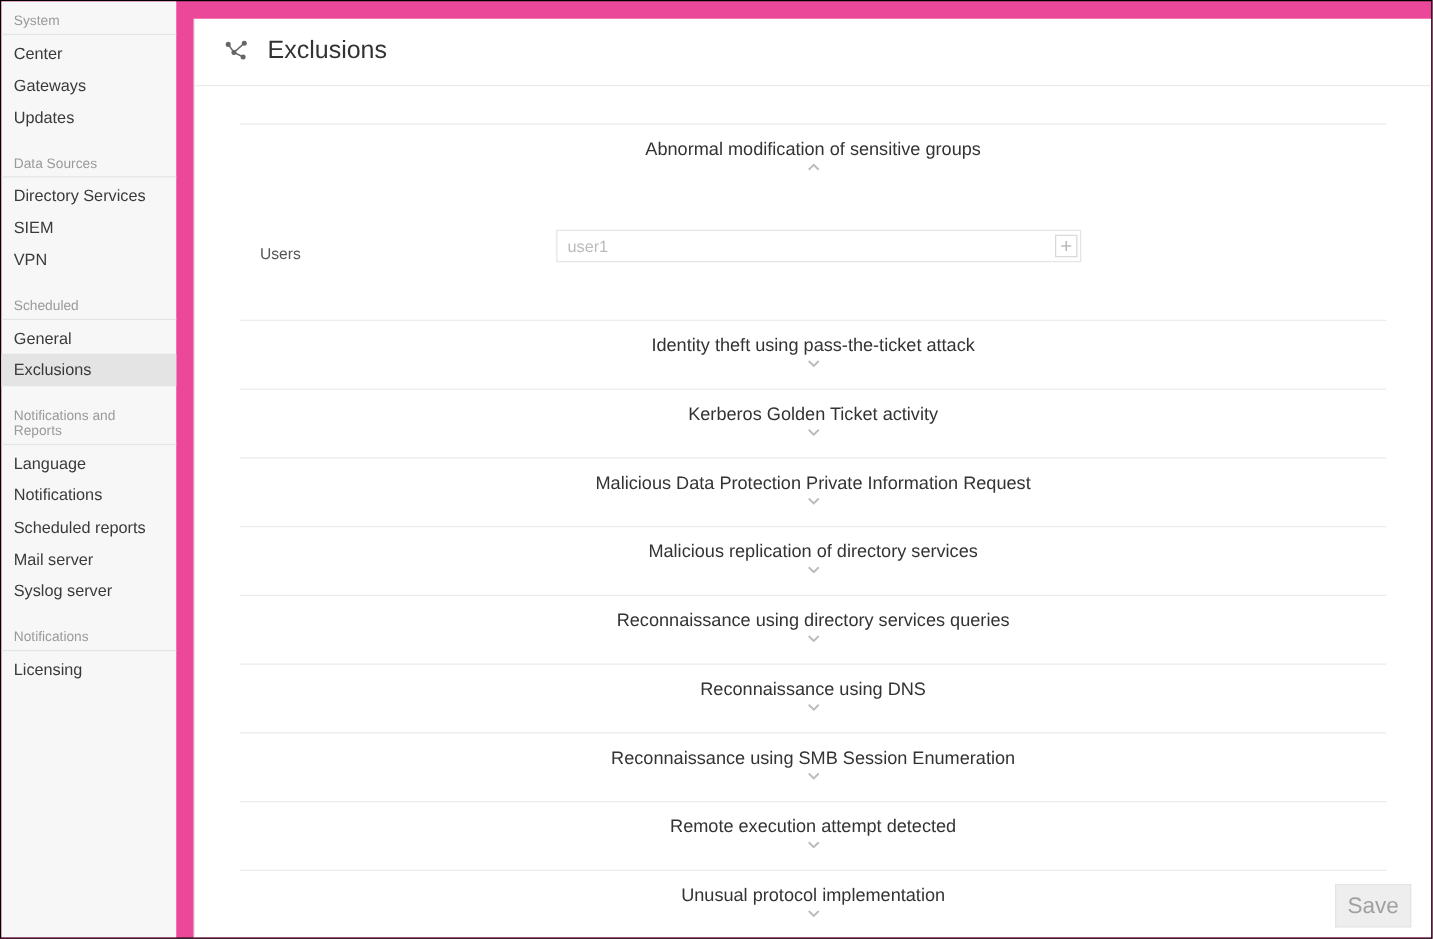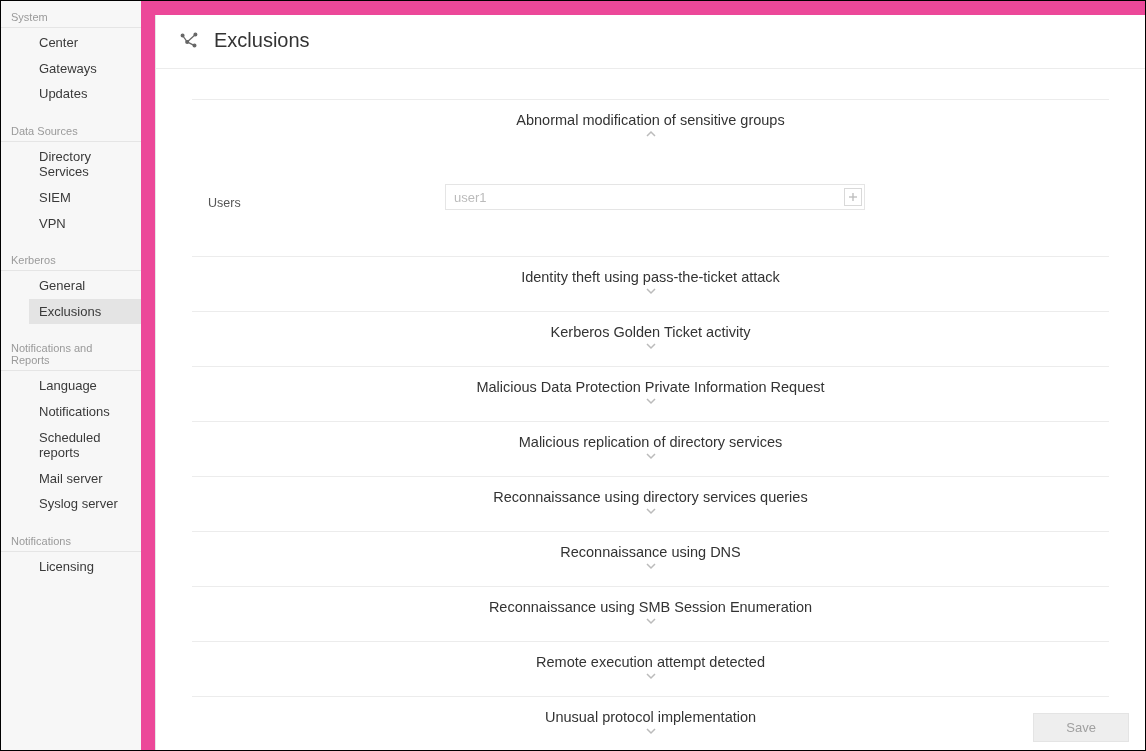--- a/index.html
+++ b/index.html
@@ -32,21 +32,20 @@
     border-bottom: 1px solid #e5e5e5;
     margin-bottom: 2px;
   }
   .nav-section-header.first { padding-top: 4px; }
   .nav-item {
     font-size: 13px;
     color: #3a3a3a;
     padding: 5px 10px;
     cursor: pointer;
     line-height: 1.2;
-    margin-left: 28px;
   }
   .nav-item.active { background: #e4e4e4; }
   .nav-gap { height: 12px; }
 
   .main {
     flex: 1;
     background: #fff;
     border-left: 1px solid #e6e6e6;
     margin: 14px 0 0 14px;
     display: flex;
@@ -139,22 +138,22 @@
   }
   .save-bar {
     position: absolute;
     right: 16px;
     bottom: 8px;
   }
   .save-btn {
     background: #eeeeee;
     border: 1px solid #e4e4e4;
     color: #a0a0a0;
-    font-size: 13px;
-    padding: 6px 32px;
+    font-size: 18px;
+    padding: 6px 9px;
     cursor: default;
     font-family: inherit;
     margin-left: 36px;
   }
 </style>
 </head>
 <body>
 
 <div class="frame">
 
@@ -165,21 +164,21 @@
     <div class="nav-item">Gateways</div>
     <div class="nav-item">Updates</div>
     <div class="nav-gap"></div>
 
     <div class="nav-section-header">Data Sources</div>
     <div class="nav-item">Directory Services</div>
     <div class="nav-item">SIEM</div>
     <div class="nav-item">VPN</div>
     <div class="nav-gap"></div>
 
-    <div class="nav-section-header">Kerberos</div>
+    <div class="nav-section-header">Scheduled</div>
     <div class="nav-item">General</div>
     <div class="nav-item active">Exclusions</div>
     <div class="nav-gap"></div>
 
     <div class="nav-section-header">Notifications and Reports</div>
     <div class="nav-item">Language</div>
     <div class="nav-item">Notifications</div>
     <div class="nav-item">Scheduled reports</div>
     <div class="nav-item">Mail server</div>
     <div class="nav-item">Syslog server</div>

